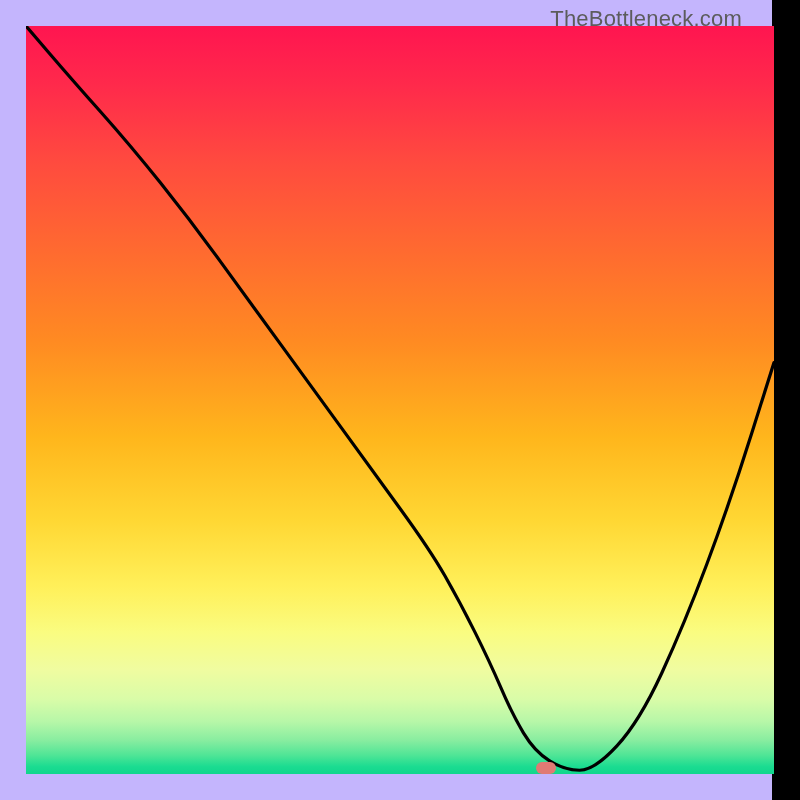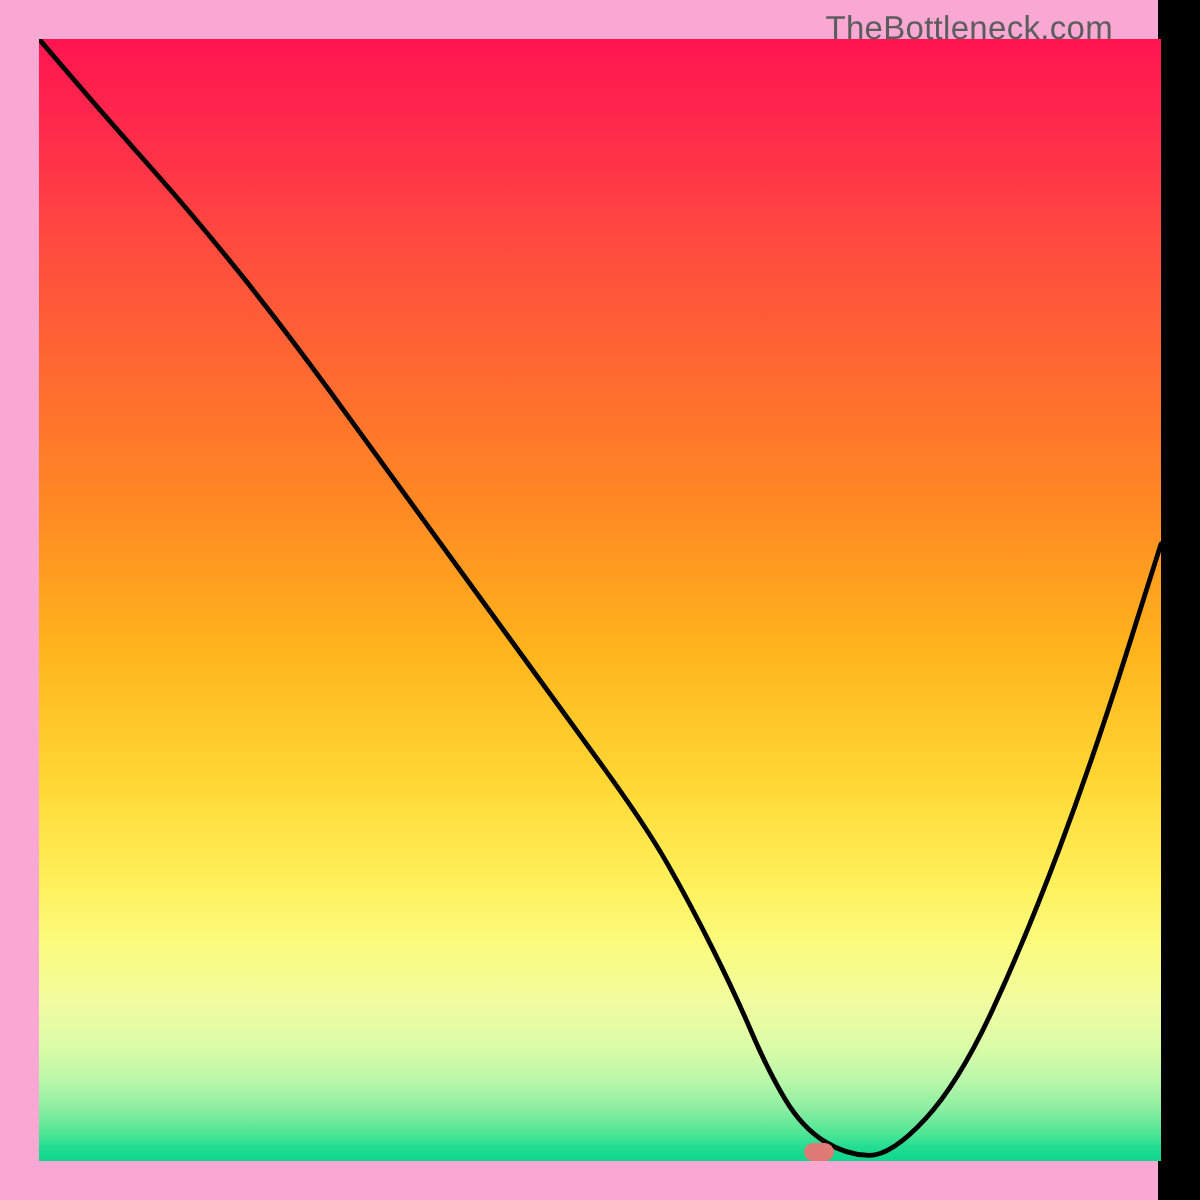--- a/index.html
+++ b/index.html
@@ -8,21 +8,21 @@
     width: 800px;
     height: 800px;
     background: #000;
     overflow: hidden;
     font-family: Arial, Helvetica, sans-serif;
   }
   .frame {
     position: relative;
     width: 772px;
     height: 800px;
-    background: #f9a8d4;
+    background: #c4b5fd;
   }
   .plot-area {
     position: absolute;
     left: 26px;
     top: 26px;
     width: 748px;
     height: 748px;
     
     background: linear-gradient(to bottom,
       #ff1550 0%,

